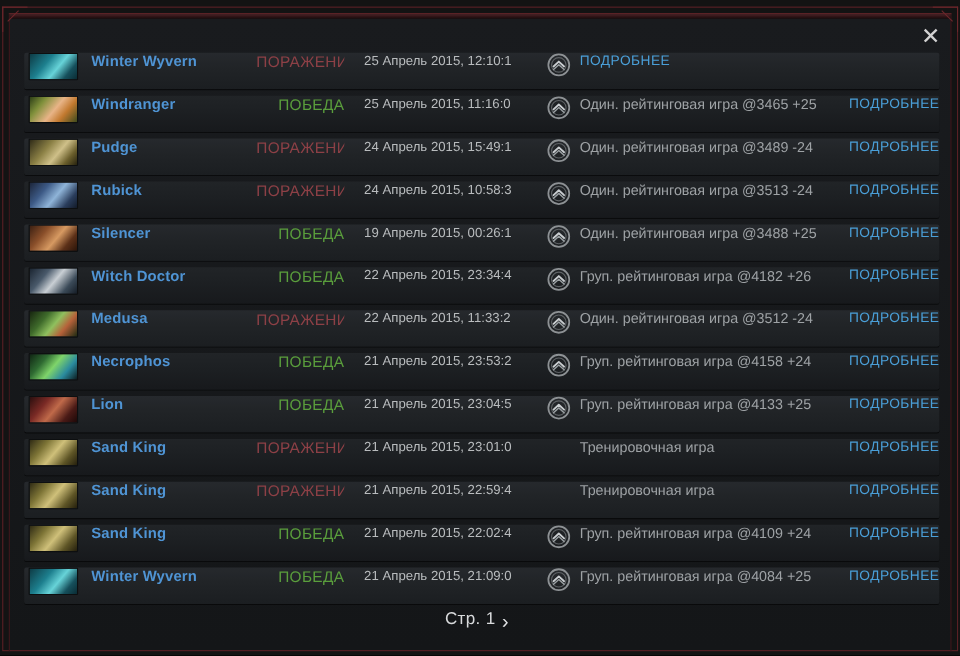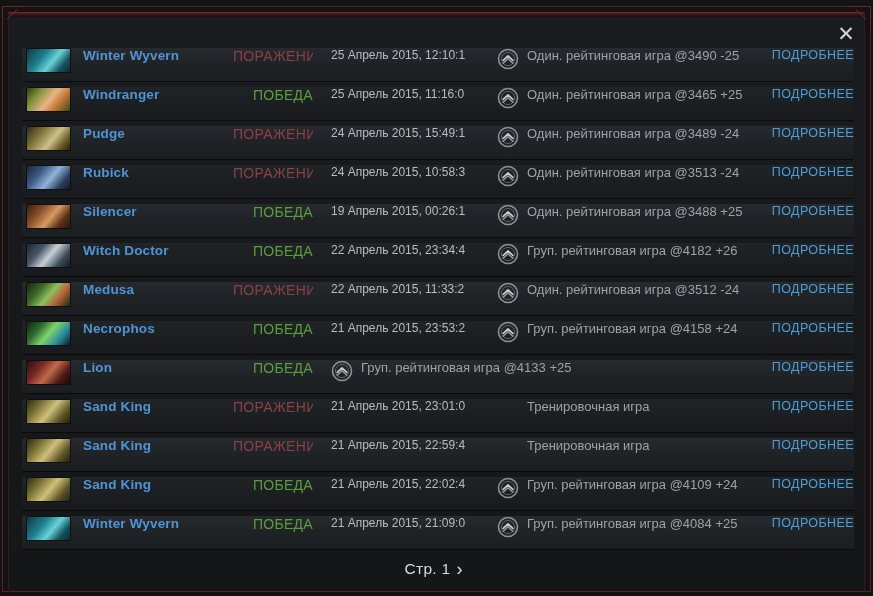--- a/index.html
+++ b/index.html
@@ -192,21 +192,21 @@
   }
 
   
   .pagination {
     position: absolute;
     left: 0;
     right: 0;
     bottom: 12px;
     height: 30px;
     display: flex;
-    align-items: center;
+    align-items: flex-start;
     justify-content: center;
     z-index: 12;
   }
   .page-label {
     color: #d8dadc;
     font-size: 15.5px;
     letter-spacing: 0.3px;
     font-family: "Liberation Sans", sans-serif;
   }
   .page-next {
@@ -240,21 +240,20 @@
         <div class="result loss">ПОРАЖЕНИ</div>
         <div class="match-date">25 Апрель 2015, 12:10:1</div>
         <div class="mode-icon">
           <svg width="22" height="22" viewBox="0 0 22 22">
             <circle cx="11" cy="11" r="9.5" fill="none" stroke="#8d9194" stroke-width="1.6"></circle>
             <circle cx="11" cy="11" r="6.6" fill="none" stroke="#5e6265" stroke-width="1"></circle>
             <path d="M6.2 12.4 L11 8.0 L15.8 12.4" fill="none" stroke="#c9cdd0" stroke-width="1.7" stroke-linecap="round" stroke-linejoin="round"></path>
             <path d="M6.2 15.2 L11 10.8 L15.8 15.2" fill="none" stroke="#9aa0a3" stroke-width="1.3" stroke-linecap="round" stroke-linejoin="round"></path>
           </svg>
         </div>
-        <div class="match-mode">Один. рейтинговая игра @3490 -25</div>
         <div class="details-btn">ПОДРОБНЕЕ</div>
       </div>
       <div class="match-row alt">
         <div class="hero-portrait" style="background-image: linear-gradient(130deg, rgb(43, 61, 22) 0%, rgb(126, 143, 58) 25%, rgb(232, 180, 135) 52%, rgb(194, 121, 47) 72%, rgb(61, 74, 28) 100%);"></div>
         <div class="hero-name">Windranger</div>
         <div class="result win">ПОБЕДА</div>
         <div class="match-date">25 Апрель 2015, 11:16:0</div>
         <div class="mode-icon">
           <svg width="22" height="22" viewBox="0 0 22 22">
             <circle cx="11" cy="11" r="9.5" fill="none" stroke="#8d9194" stroke-width="1.6"></circle>
@@ -359,20 +358,21 @@
             <path d="M6.2 15.2 L11 10.8 L15.8 15.2" fill="none" stroke="#9aa0a3" stroke-width="1.3" stroke-linecap="round" stroke-linejoin="round"></path>
           </svg>
         </div>
         <div class="match-mode">Груп. рейтинговая игра @4158 +24</div>
         <div class="details-btn">ПОДРОБНЕЕ</div>
       </div>
       <div class="match-row">
         <div class="hero-portrait" style="background-image: linear-gradient(130deg, rgb(42, 14, 14) 0%, rgb(122, 42, 37) 30%, rgb(192, 106, 74) 52%, rgb(74, 26, 22) 78%, rgb(28, 8, 8) 100%);"></div>
         <div class="hero-name">Lion</div>
         <div class="result win">ПОБЕДА</div>
+        <div class="match-date">21 Апрель 2015, 23:04:5</div>
         <div class="mode-icon">
           <svg width="22" height="22" viewBox="0 0 22 22">
             <circle cx="11" cy="11" r="9.5" fill="none" stroke="#8d9194" stroke-width="1.6"></circle>
             <circle cx="11" cy="11" r="6.6" fill="none" stroke="#5e6265" stroke-width="1"></circle>
             <path d="M6.2 12.4 L11 8.0 L15.8 12.4" fill="none" stroke="#c9cdd0" stroke-width="1.7" stroke-linecap="round" stroke-linejoin="round"></path>
             <path d="M6.2 15.2 L11 10.8 L15.8 15.2" fill="none" stroke="#9aa0a3" stroke-width="1.3" stroke-linecap="round" stroke-linejoin="round"></path>
           </svg>
         </div>
         <div class="match-mode">Груп. рейтинговая игра @4133 +25</div>
         <div class="details-btn">ПОДРОБНЕЕ</div>

